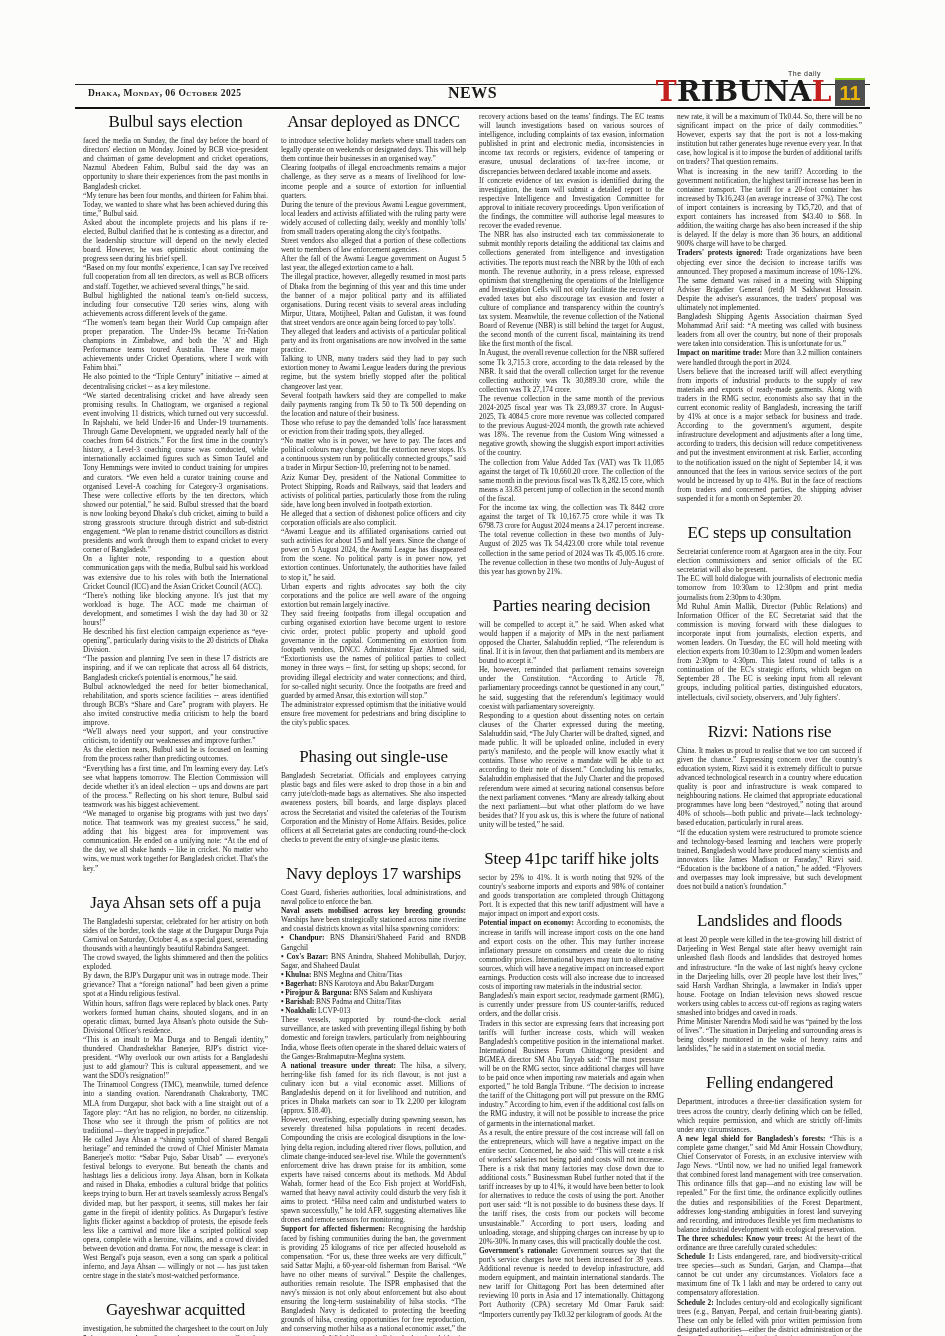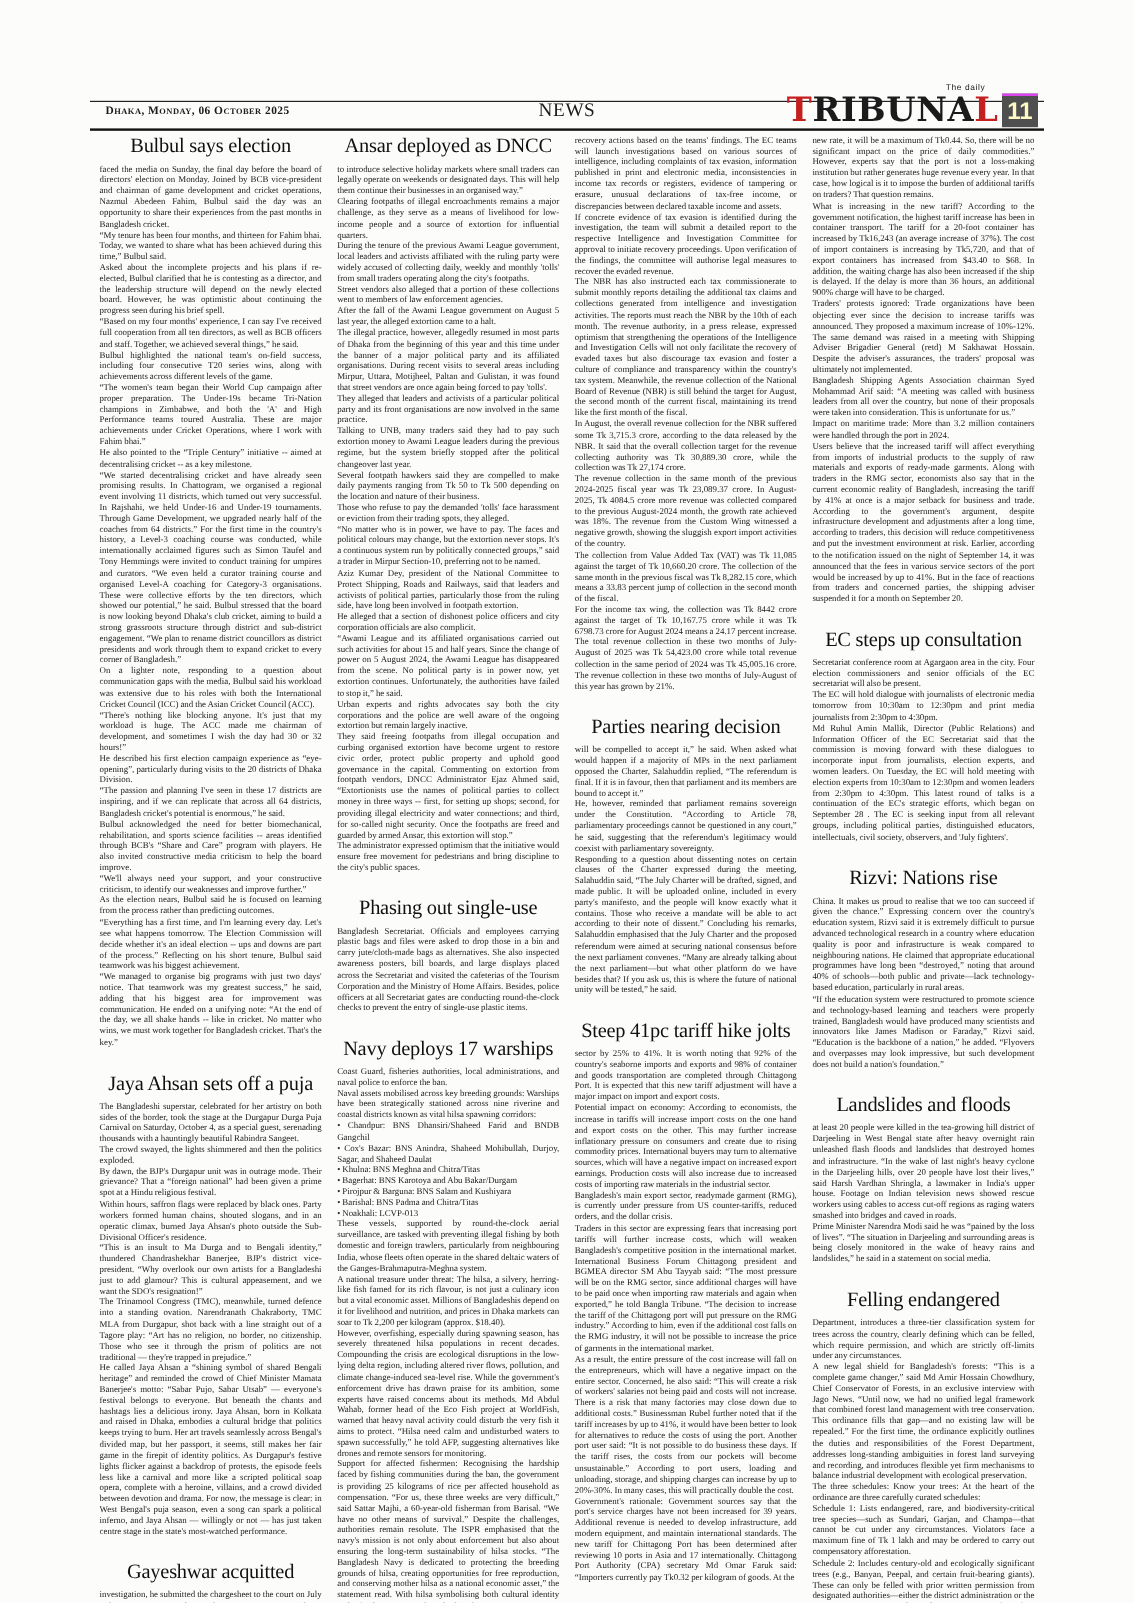--- a/index.html
+++ b/index.html
@@ -3,39 +3,39 @@
 <meta charset="utf-8">
 <style>
   html,body{margin:0;padding:0;}
   .page{position:relative;width:945px;height:1336px;background:#fcfcfa;overflow:hidden;
         font-family:"Liberation Serif", serif;color:#1b1b1b;}
   .rule-thin{position:absolute;left:75px;width:795px;height:1px;background:#222;}
   .rule-thick{position:absolute;left:75px;width:795px;height:2px;background:#111;}
   .hdr-date{position:absolute;left:88px;top:88px;font-size:9.5px;font-weight:700;
             font-variant:small-caps;letter-spacing:.4px;}
   .hdr-section{position:absolute;left:0;right:0;top:84px;text-align:center;font-size:16px;
-               font-weight:400;letter-spacing:.5px;font-variant:small-caps;text-transform:uppercase;}
+               font-weight:700;letter-spacing:.5px;font-variant:small-caps;text-transform:uppercase;}
   .masthead{position:absolute;right:80px;top:70px;text-align:right;line-height:1;}
   .masthead .tagline{font-size:7px;letter-spacing:.5px;margin-right:44px;margin-bottom:1px;
                      font-family:"Liberation Sans",sans-serif;}
   .masthead .word{font-size:28px;font-weight:700;letter-spacing:.5px;display:inline-block;
                   font-family:"DejaVu Serif",serif;}
   .masthead .red{color:#c42020;}
   .masthead .pagebox{display:inline-block;vertical-align:bottom;width:30px;height:26px;
-                     background:#4f4f4f;color:#fef9c3;font-size:20px;font-weight:700;text-align:center;
+                     background:#4f4f4f;color:#eab308;font-size:20px;font-weight:700;text-align:center;
                      line-height:26px;margin-left:3px;font-family:"Liberation Sans",sans-serif;
-                     border-top:2px solid #d946ef;}
+                     border-top:2px solid #84cc16;}
   .columns{position:absolute;left:83px;top:112px;width:779px;display:flex;gap:13px;}
   .col{flex:1 1 0;min-width:0;}
   .headline{font-size:17px;line-height:1.12;text-align:center;white-space:nowrap;
             font-weight:400;letter-spacing:-.2px;margin:20px 0 5px;color:#101010;}
   .col .headline:first-child{margin-top:0;}
   .para{font-size:7.4px;line-height:9.1px;text-align:justify;margin:0;word-spacing:-.2px;
         color:#1d1d1d;}
-  .para b{font-weight:400;margin-top:15px;}
+  .para b{font-weight:700;margin-top:15px;}
 </style>
 </head>
 <body>
 
 <div class="page">
 
   <div class="rule-thin" style="top:84px;"></div>
 
   <div class="hdr-date">Dhaka, Monday, 06 October 2025</div>
 

